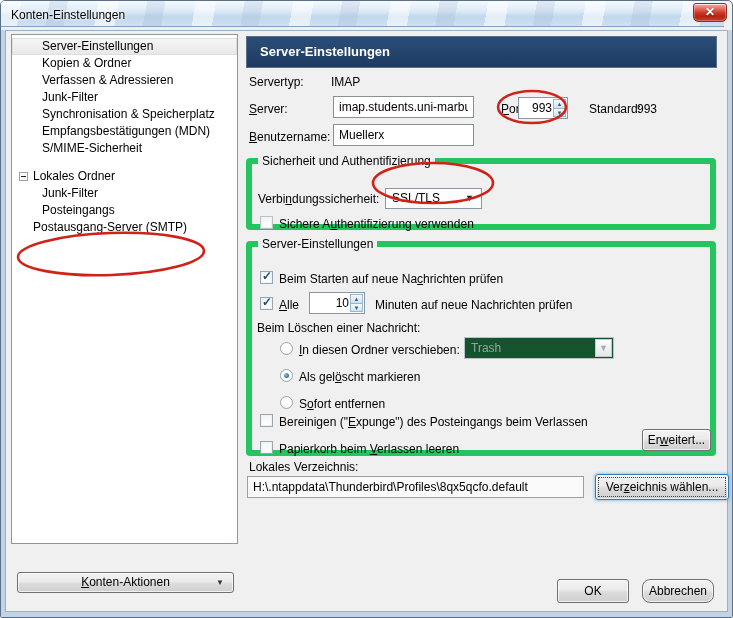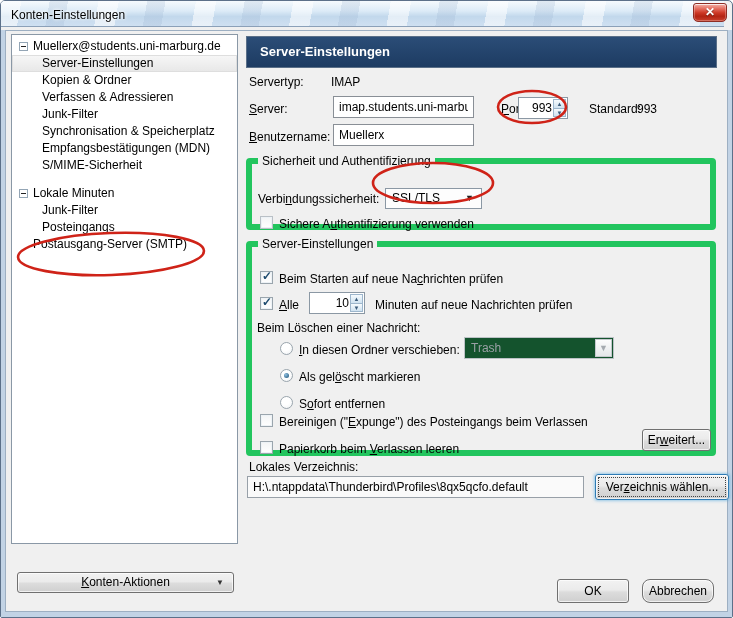--- a/index.html
+++ b/index.html
@@ -159,24 +159,20 @@
   <div class="titlebar">
     <span class="title-text">Konten-Einstellungen</span>
   </div>
   <div class="close-btn">
     <span>✕</span>
   </div>
 
   <div class="frame"></div>
 
   <div class="sidebar-list">
-    <div class="tree-row level0">
-      <span class="expander"></span>
-      <span>Muellerx@students.uni-marburg.de</span>
-    </div>
     <div class="tree-row level1 selected">
       <span>Server-Einstellungen</span>
     </div>
     <div class="tree-row level1">
       <span>Kopien &amp; Ordner</span>
     </div>
     <div class="tree-row level1">
       <span>Verfassen &amp; Adressieren</span>
     </div>
     <div class="tree-row level1">
@@ -187,21 +183,21 @@
     </div>
     <div class="tree-row level1">
       <span>Empfangsbestätigungen (MDN)</span>
     </div>
     <div class="tree-row level1">
       <span>S/MIME-Sicherheit</span>
     </div>
     <div class="tree-gap"></div>
     <div class="tree-row level0">
       <span class="expander"></span>
-      <span>Lokale Minuten</span>
+      <span>Lokales Ordner</span>
     </div>
     <div class="tree-row level1">
       <span>Junk-Filter</span>
     </div>
     <div class="tree-row level1">
       <span>Posteingangs</span>
     </div>
     <div class="tree-row level0">
       <span>Postausgang-Server (SMTP)</span>
     </div>

